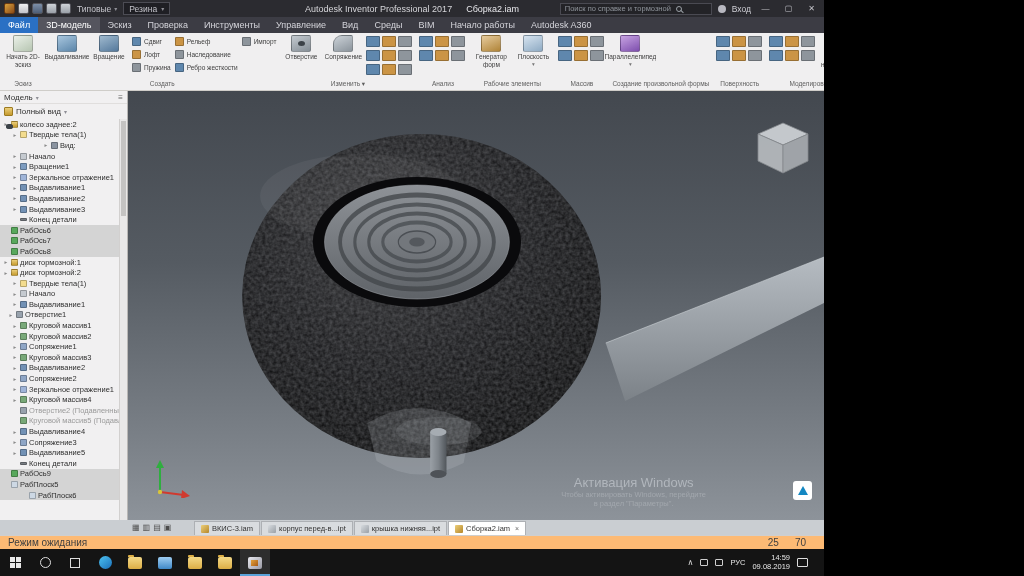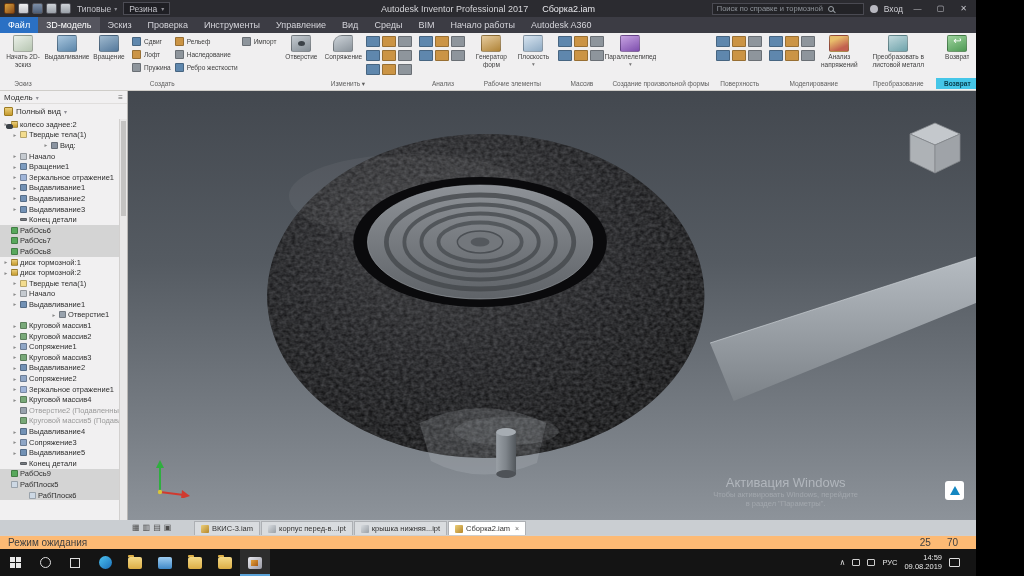--- a/index.html
+++ b/index.html
@@ -1,18 +1,18 @@
 <!DOCTYPE html>
 <html><head>
 <meta charset="utf-8">
 <style>
   *{margin:0;padding:0;box-sizing:border-box}
   html,body{width:1024px;height:576px;overflow:hidden}
   body{font-family:"Liberation Sans",sans-serif;background:#000}
-  .app{width:976px;height:576px;display:flex;flex-direction:column}
+  .app{width:824px;height:576px;display:flex;flex-direction:column}
 
   
   .titlebar{height:17px;background:#2b2b30;display:flex;align-items:center;color:#c8c8cc;
     font-size:9px;padding:0 4px;gap:5px;position:relative;flex:none}
   .qat{display:flex;gap:3px;align-items:center}
   .qicon{width:11px;height:11px;border-radius:2px;border:1px solid #55555c}
   .qicon.app{background:linear-gradient(135deg,#d8a03c,#8a4a18);border-color:#6a3a12}
   .qicon.new{background:linear-gradient(#f0f0f2,#c2c2c8)}
   .qicon.save{background:linear-gradient(#7d8fa8,#4e5f78)}
   .qicon.undo{background:linear-gradient(#cfd3d8,#9aa0a8)}
@@ -494,21 +494,21 @@
           <div class="trow" style="padding-left: 12px;">
             <span class="tarr">▸</span>
             <span class="ti" data-icon="origin"></span>
             <span class="tl">Начало</span>
           </div>
           <div class="trow" style="padding-left: 12px;">
             <span class="tarr">▸</span>
             <span class="ti" data-icon="extrude"></span>
             <span class="tl">Выдавливание1</span>
           </div>
-          <div class="trow" style="padding-left: 8px; margin-left: 43px;">
+          <div class="trow" style="padding-left: 8px;">
             <span class="tarr">▸</span>
             <span class="ti" data-icon="hole"></span>
             <span class="tl">Отверстие1</span>
           </div>
           <div class="trow" style="padding-left: 12px;">
             <span class="tarr">▸</span>
             <span class="ti" data-icon="pattern"></span>
             <span class="tl">Круговой массив1</span>
           </div>
           <div class="trow" style="padding-left: 12px;">

